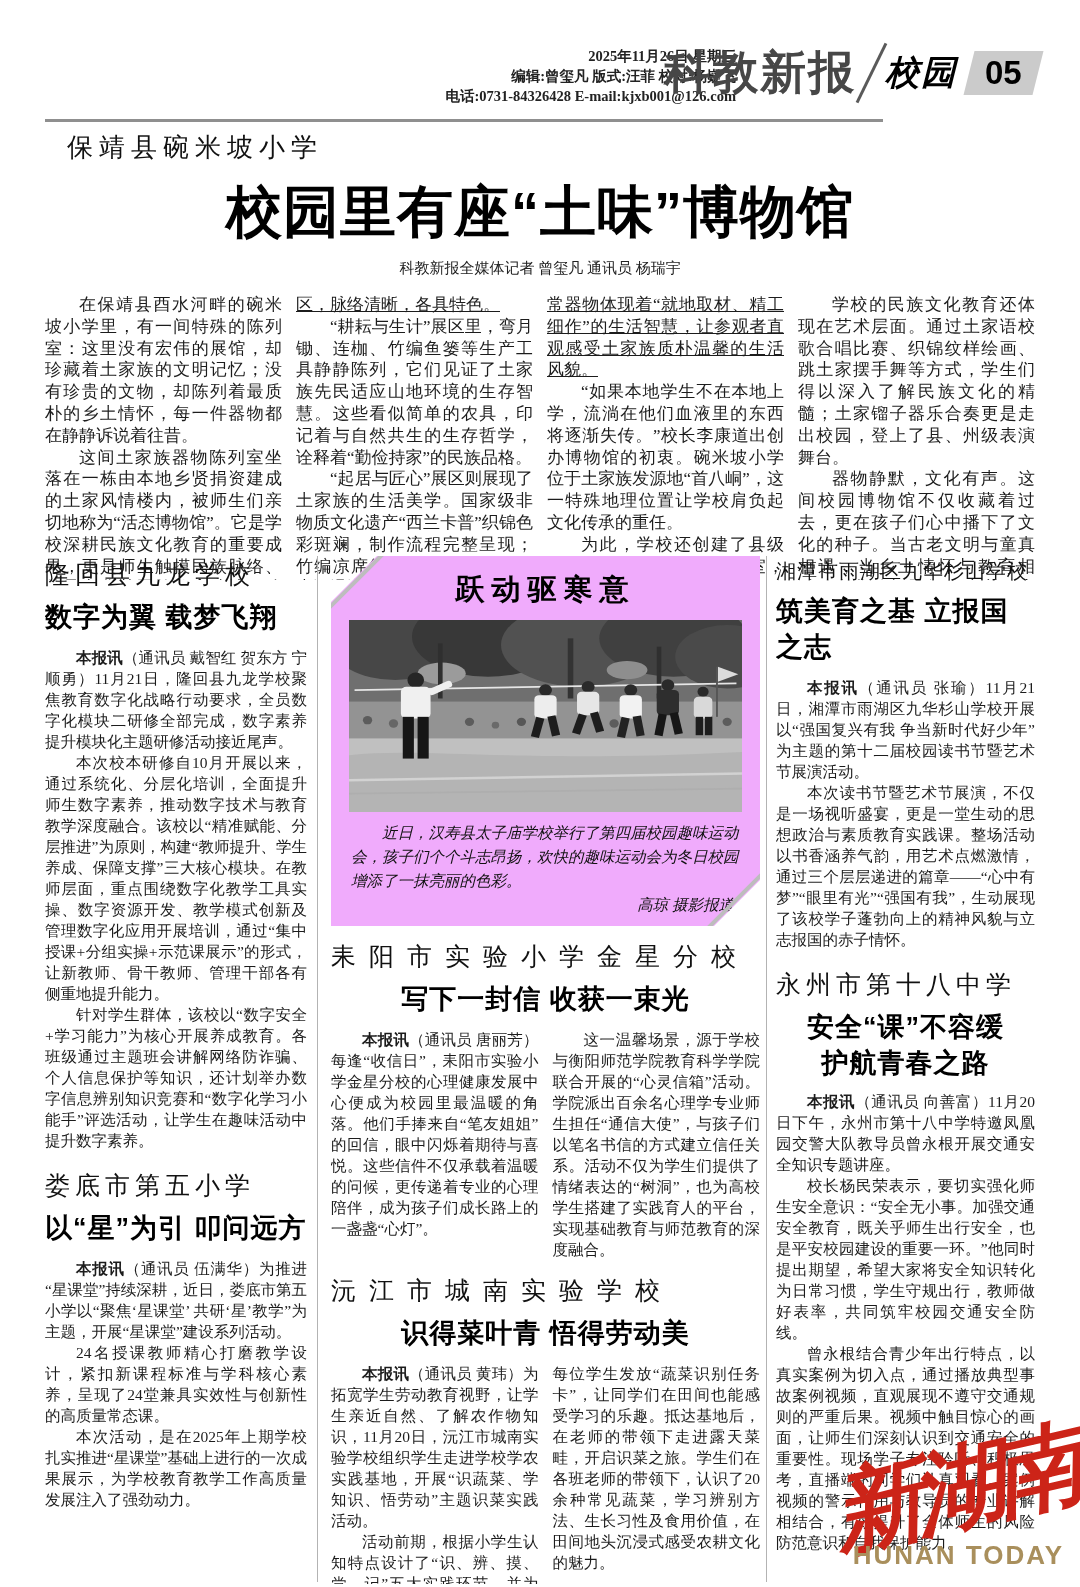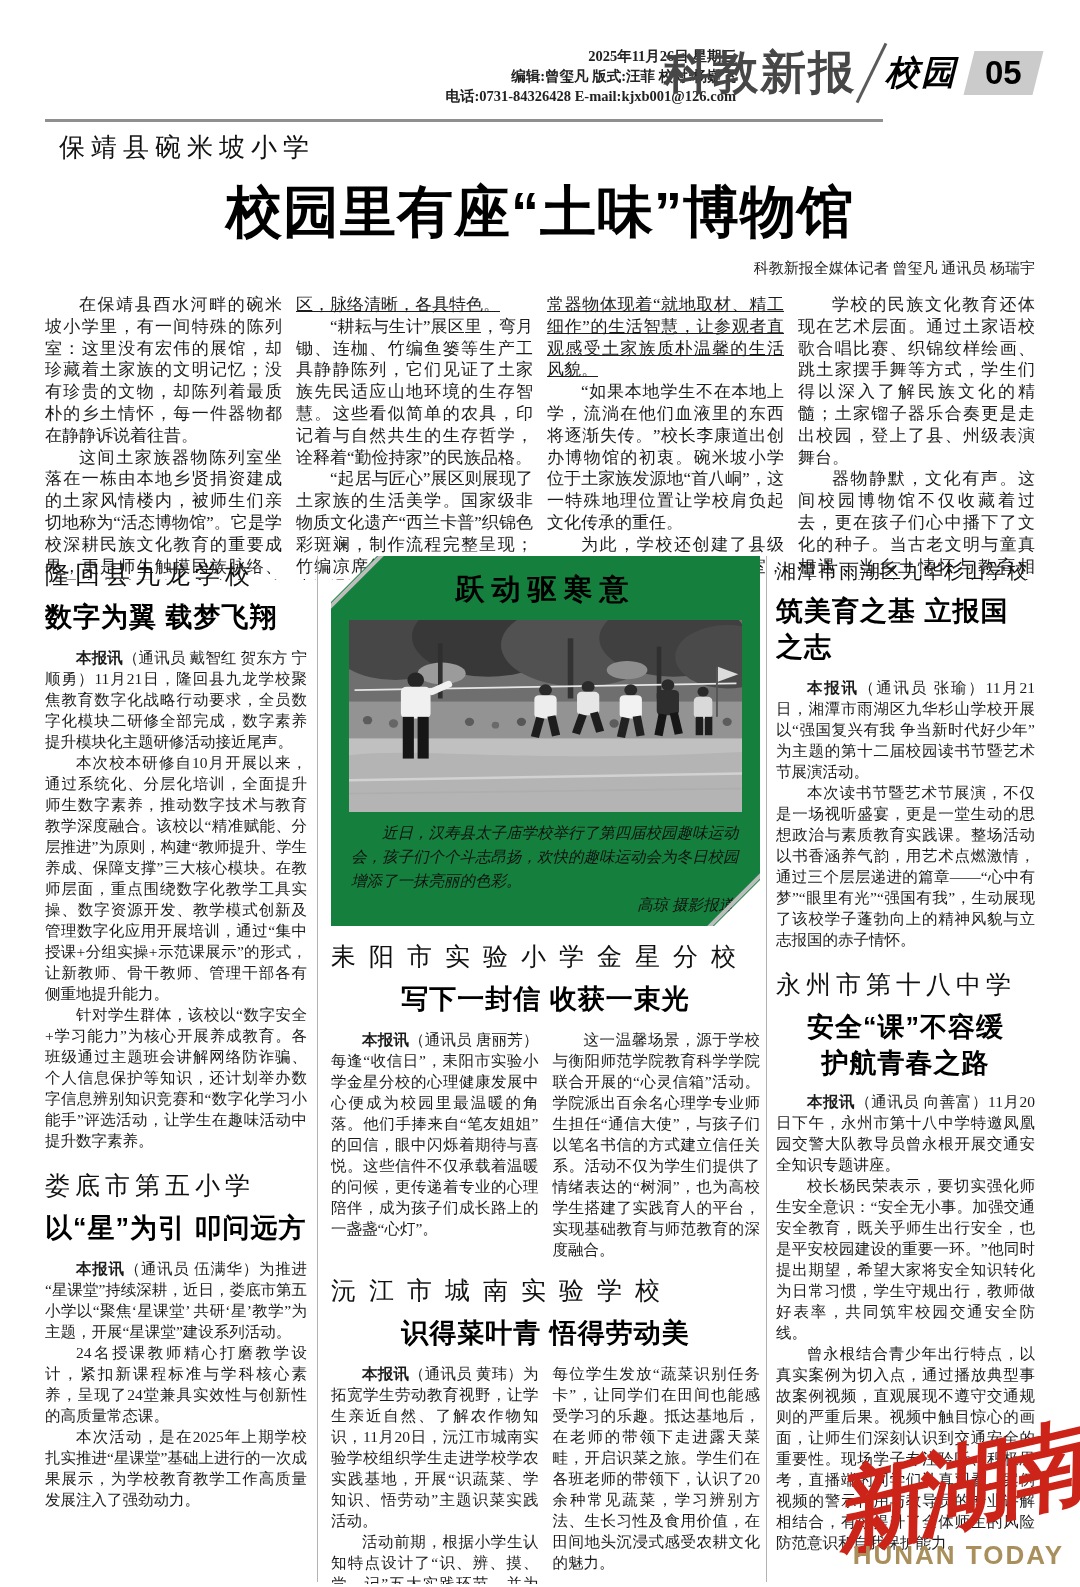--- a/index.html
+++ b/index.html
@@ -19,25 +19,25 @@
   .mast-section{font-family:"Liberation Sans","DejaVu Sans",sans-serif;
     font-weight:900;font-size:34px;color:#000;letter-spacing:2px;font-style:italic;}
   .page-badge{margin-left:12px;background:#cbcbcb;transform:skewX(-14deg);
     padding:3px 16px;}
   .page-badge span{display:inline-block;transform:skewX(14deg);
     font-family:"Liberation Sans","DejaVu Sans",sans-serif;font-weight:900;
     font-size:33px;color:#000;}
   .header-rule{position:absolute;left:45px;top:119px;width:838px;height:3px;background:#8f8f8f;}
   
   .lead-article{position:absolute;left:45px;top:130px;width:990px;}
-  .lead-kicker{font-size:26px;letter-spacing:6px;color:#111;margin-left:14px;}
+  .lead-kicker{font-size:26px;letter-spacing:6px;color:#111;margin-left:22px;}
   .lead-headline{margin:10px 0 8px;text-align:center;
     font-family:"Liberation Sans","DejaVu Sans",sans-serif;font-weight:900;
     font-size:56px;letter-spacing:1px;color:#000;}
-  .lead-byline{text-align:right;font-size:15px;margin-bottom:16px;color:#222;}
+  .lead-byline{text-align:center;font-size:15px;margin-bottom:16px;color:#222;}
   .lead-cols{display:flex;gap:14px;height:286px;overflow:hidden;}
   .lead-col{flex:1;}
   .lead-col p{margin:0;font-size:17px;line-height:21.8px;text-align:justify;
     text-indent:2em;}
   .lead-col p.cont{text-indent:0;text-decoration:underline;}
   
   .vrule{position:absolute;top:556px;width:1px;height:1026px;background:#b3b3b3;}
   .vrule.r1{left:317px;} .vrule.r2{left:766px;}
   .col-left{position:absolute;left:45px;top:556px;width:262px;height:1028px;overflow:hidden;}
   .col-mid{position:absolute;left:331px;top:556px;width:429px;height:1028px;overflow:hidden;}
@@ -49,21 +49,21 @@
   .headline{font-family:"Liberation Sans","DejaVu Sans",sans-serif;font-weight:900;
     font-size:27px;letter-spacing:1px;color:#000;margin:0 0 12px;}
   .headline.center{text-align:center;}
   .headline.two-line{text-align:center;line-height:36px;margin:0 0 10px;}
   .body-p{margin:0;font-size:15.5px;line-height:21px;text-align:justify;text-indent:2em;}
   .lead-tag{font-family:"Liberation Sans","DejaVu Sans",sans-serif;font-weight:bold;}
   .gap{height:16px;}
   .twocol{column-count:2;column-gap:14px;}
   .mt{margin-top:14px;}
   
-  .photo-box{position:relative;background:#15803d;padding:12px 18px 8px;
+  .photo-box{position:relative;background:#f0abfc;padding:12px 18px 8px;
     box-sizing:border-box;width:429px;
     clip-path:polygon(0 46px,46px 0,100% 0,100% calc(100% - 46px),calc(100% - 46px) 100%,0 100%);}
   .slash-tl{position:absolute;top:16px;left:-16px;width:96px;height:4px;background:#bdbdbd;transform:rotate(-45deg);}
   .slash-br{position:absolute;bottom:16px;right:-16px;width:96px;height:4px;background:#bdbdbd;transform:rotate(-45deg);}
   .photo-title{text-align:center;font-weight:bold;font-size:29px;letter-spacing:7px;
     margin:2px 0 10px;color:#000;}
   .photo-img{display:block;width:100%;height:192px;background:#999;}
   .photo-caption{font-size:15.5px;line-height:24px;text-indent:2em;font-style:italic;
     margin:9px 2px 0;color:#111;}
   .photo-credit{text-align:right;font-size:15.5px;font-style:italic;margin:2px 8px 2px 0;color:#111;}

